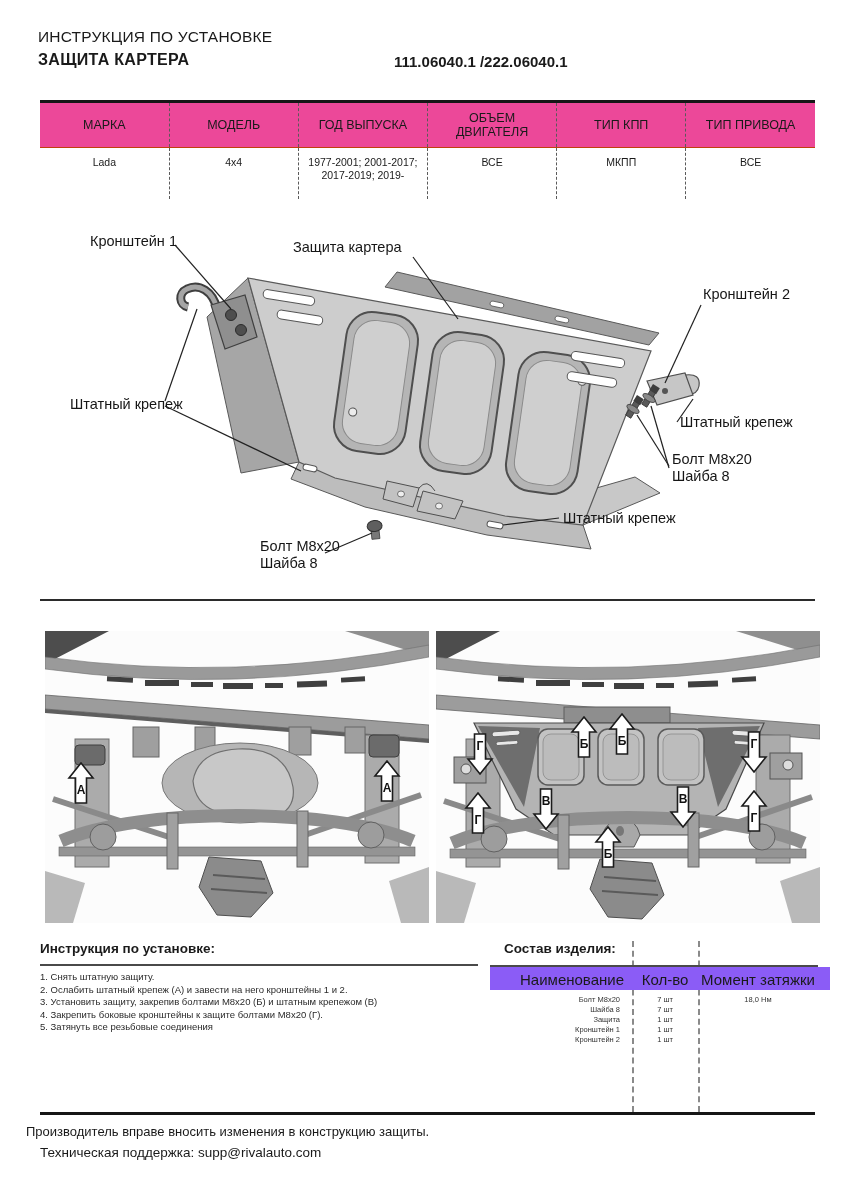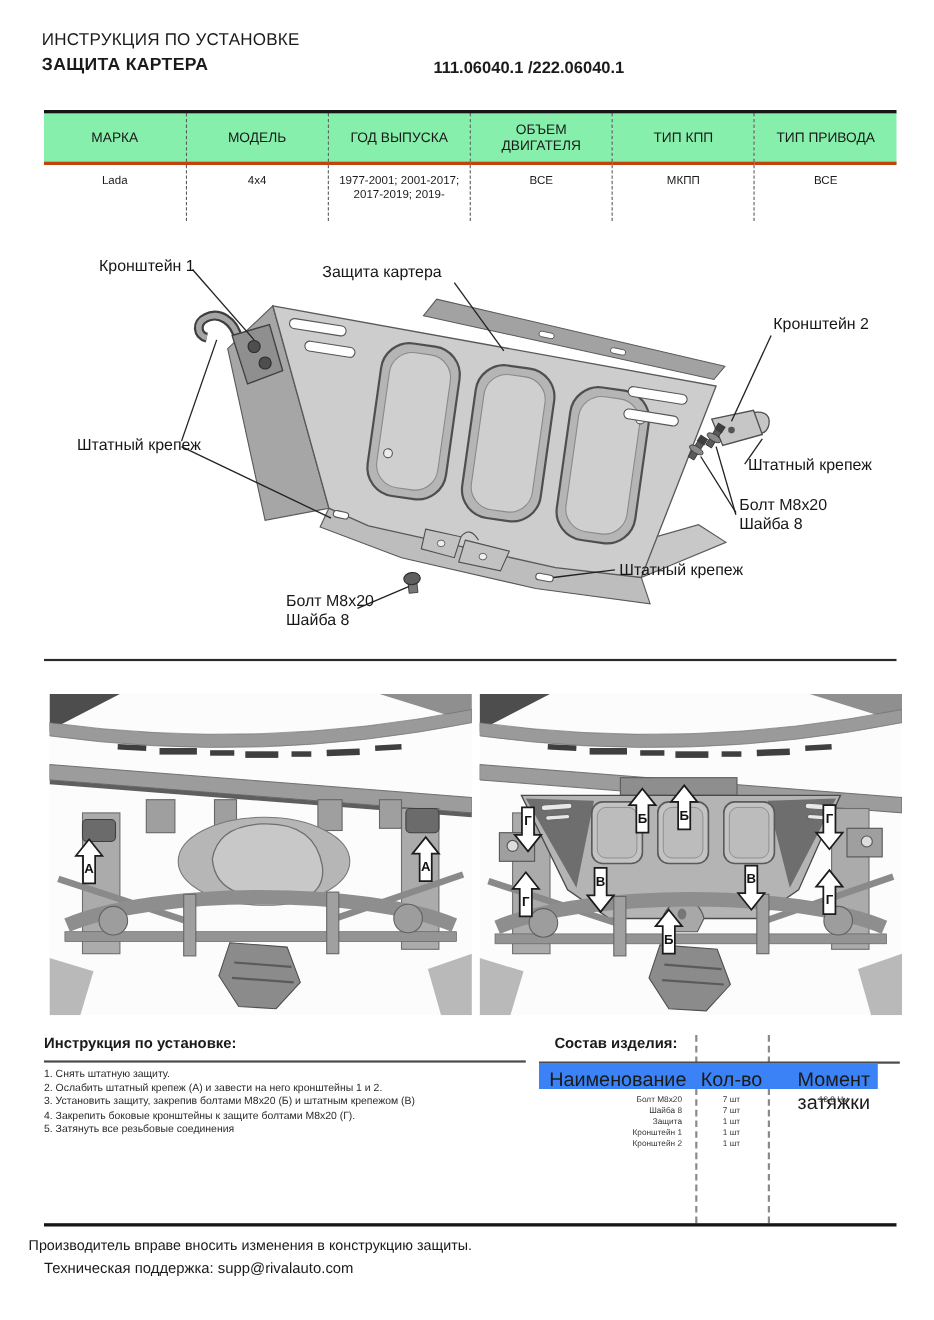--- a/index.html
+++ b/index.html
@@ -11,22 +11,22 @@
 
   
   .doc-type { left:38px; top:28px; font-size:15.5px; letter-spacing:.2px;text-align:right; }
   .doc-product { left:38px; top:51px; font-size:16px; font-weight:bold; letter-spacing:.3px; }
   .doc-part { left:394px; top:53px; font-size:15px; font-weight:bold; }
 
   
   table.spec { position:absolute; left:40px; top:100px; width:775px; border-collapse:collapse;
     border-top:3px solid #161616; table-layout:fixed; }
   table.spec th {
-    background:#86efac; font-weight:normal; font-size:12.5px; line-height:14px;
-    padding:8px 6px; height:28px; border-bottom:3px solid #c2410c; border-right:1px dashed #5a5a5a;
+    background:#ec4899; font-weight:normal; font-size:12.5px; line-height:14px;
+    padding:8px 6px; height:28px; border-bottom:1px solid #c2410c; border-right:1px dashed #5a5a5a;
     text-align:center; vertical-align:middle;
   }
   table.spec th:last-child, table.spec td:last-child { border-right:none; }
   table.spec td {
     font-size:10.5px; line-height:12.5px; text-align:center; vertical-align:top;
     padding:8px 4px 18px; border-right:1px dashed #5a5a5a;
   }
 
   
   .diagram { left:35px; top:225px; width:780px; height:380px; }
@@ -44,21 +44,21 @@
   .instr-title { left:40px; top:941px; font-size:13.5px; font-weight:bold; }
   .instr-line { left:40px; top:964px; width:438px; height:2px; background:#4a4a4a; }
   .instr-steps { left:40px; top:971px; width:445px; font-size:9.5px; line-height:12.5px; color:#2a2a2a; }
 
   
   .comp { left:490px; top:941px; width:328px; height:171px; }
   .comp .vline { position:absolute; top:0; bottom:0; width:0; border-left:2px dashed #8a8a8a; }
   .comp .v1 { left:142px; } .comp .v2 { left:208px; }
   .comp-title { position:absolute; left:14px; top:0; font-size:13.5px; font-weight:bold; background:#fff; padding-right:6px; }
   .comp-topline { position:absolute; left:0; top:24px; width:328px; height:2px; background:#4a4a4a; }
-  .comp-head { position:absolute; left:0; top:26px; width:308px; height:23px; background:#3b82f6; font-size:18px; }
+  .comp-head { position:absolute; left:0; top:26px; width:340px; height:23px; background:#8b5cf6; font-size:15px; }
   .comp-head span { position:absolute; top:4px; }
   .comp-head .c1 { left:0; width:134px; text-align:right; }
   .comp-head .c2 { left:142px; width:66px; text-align:center; }
   .comp-head .c3 { left:208px; width:120px; text-align:center; }
   .comp-rows { position:absolute; left:0; top:54px; width:328px; font-size:7.5px; line-height:10px; color:#333; }
   .comp-row { position:relative; height:10px; }
   .comp-row span { position:absolute; top:0; }
   .comp-row .c1 { left:0; width:130px; text-align:right; }
   .comp-row .c2 { left:142px; width:66px; text-align:center; }
   .comp-row .c3 { left:208px; width:120px; text-align:center; }

